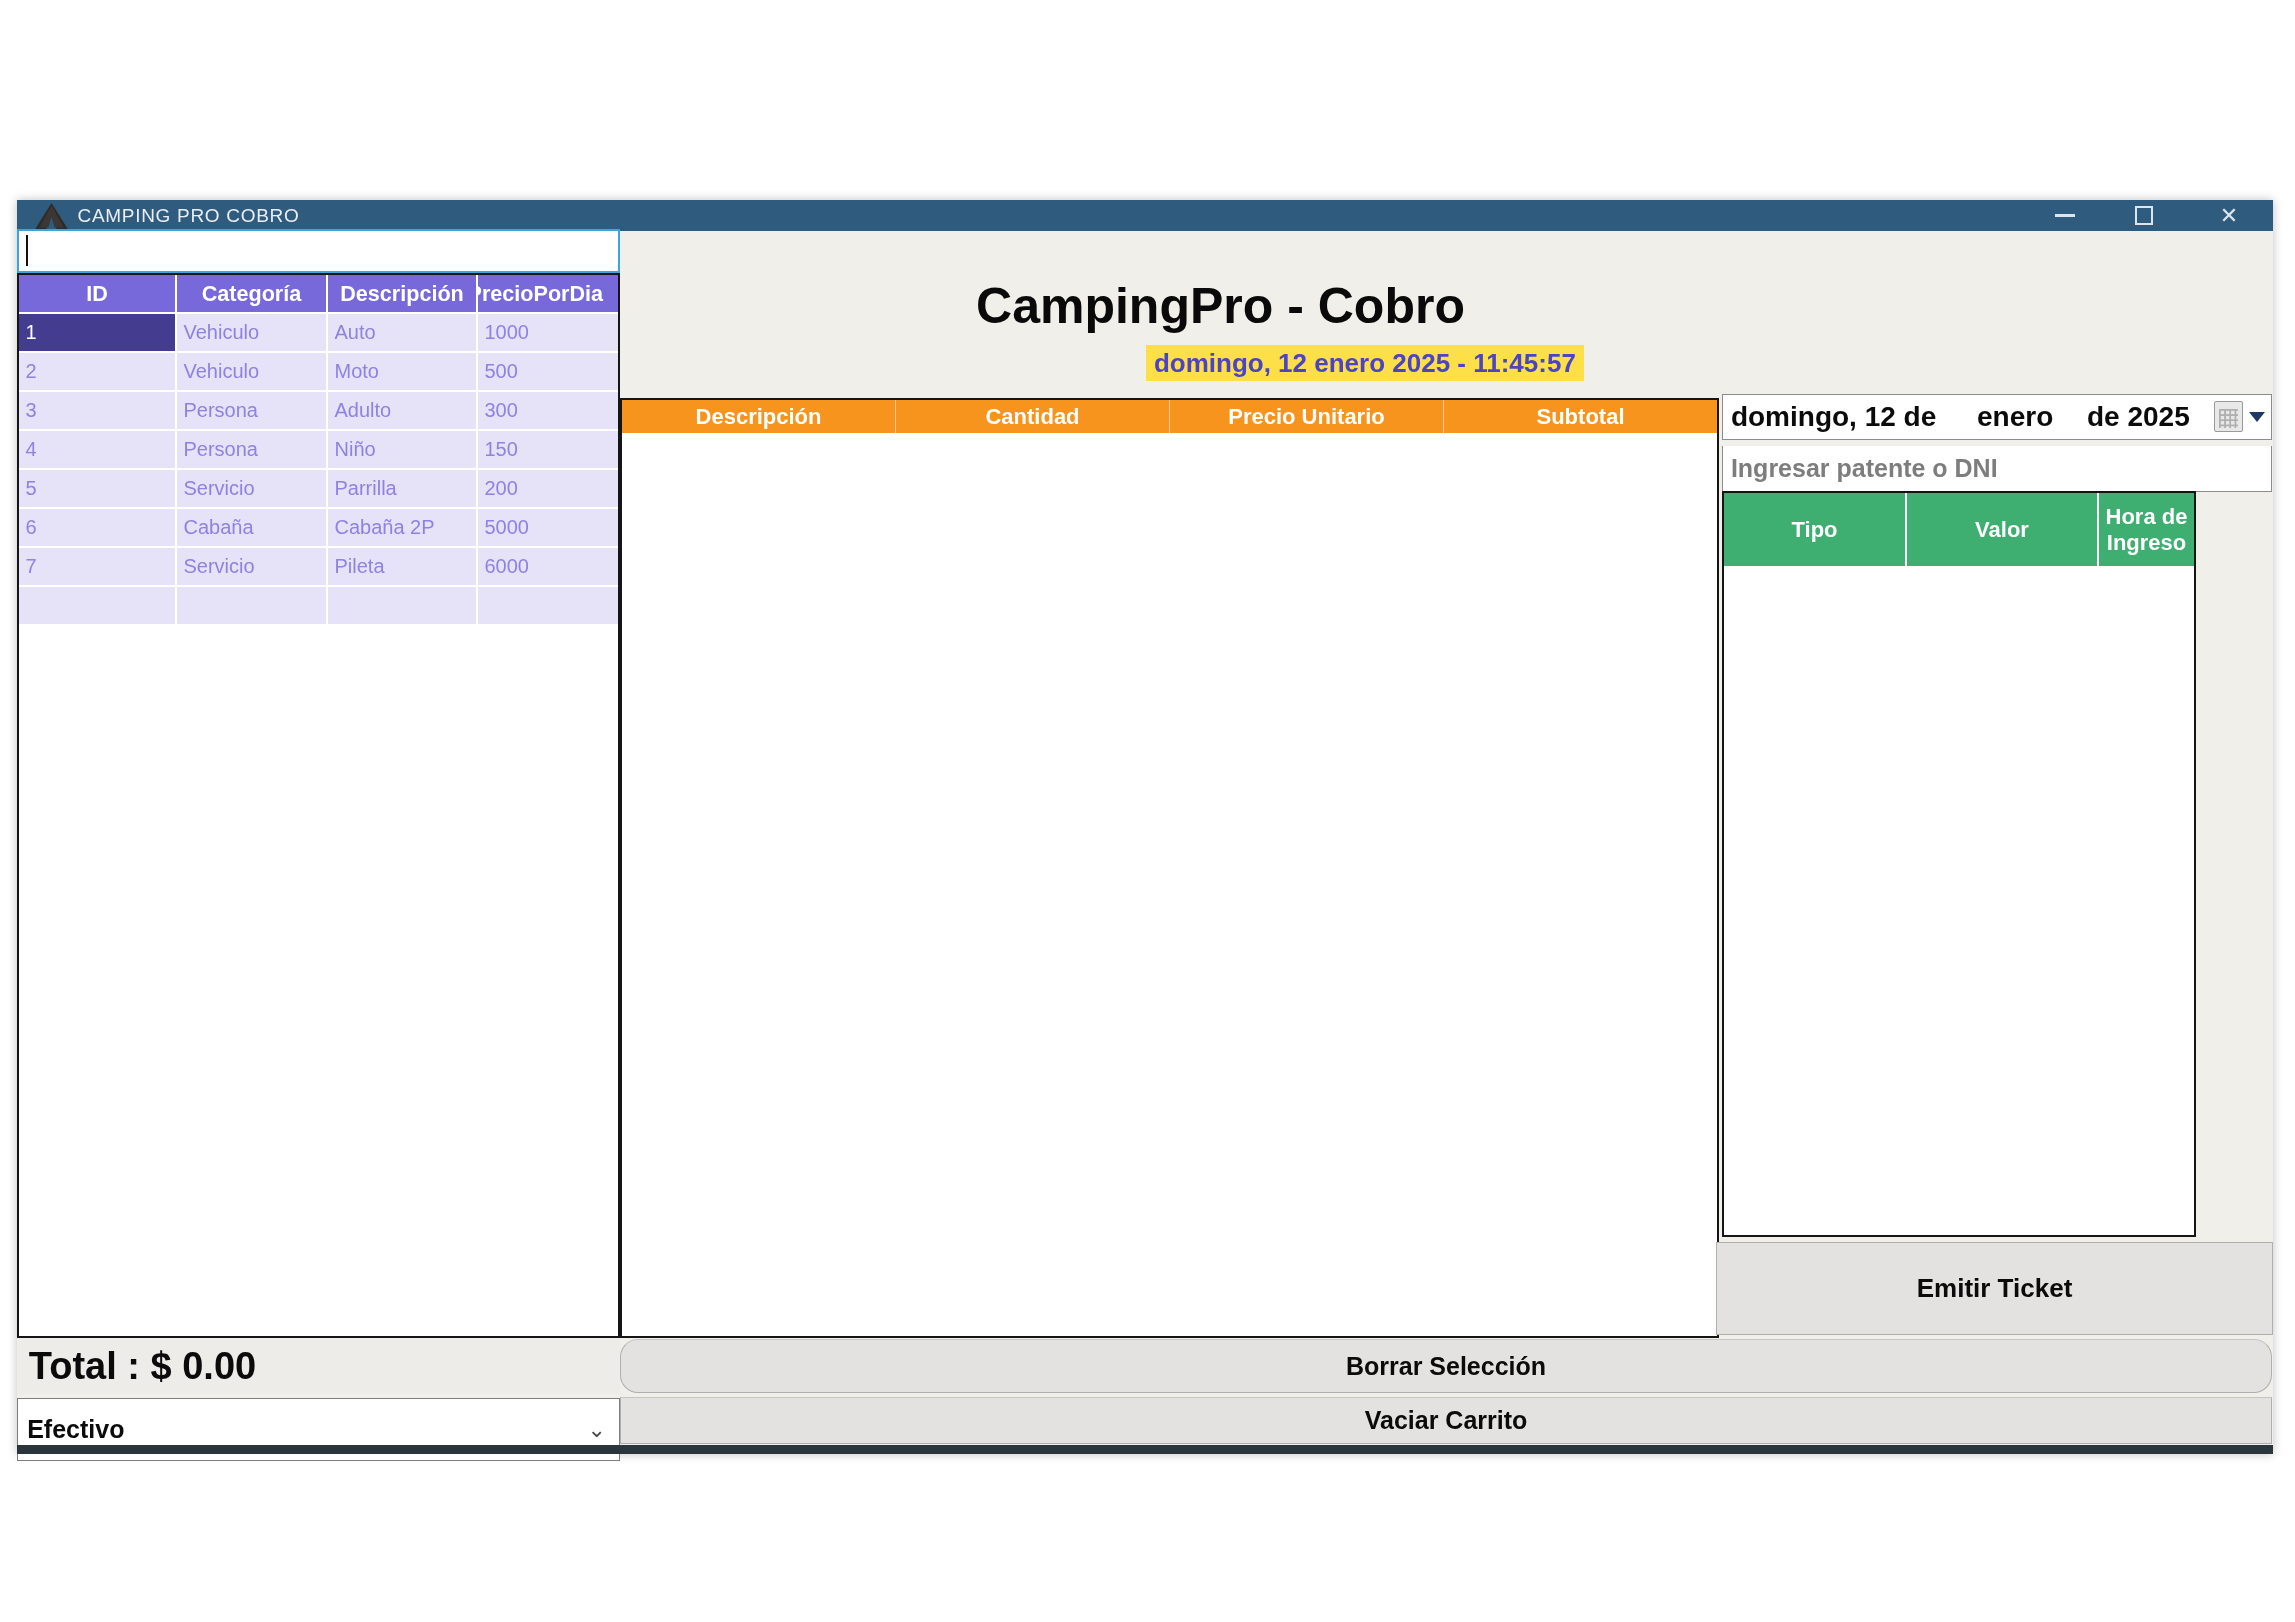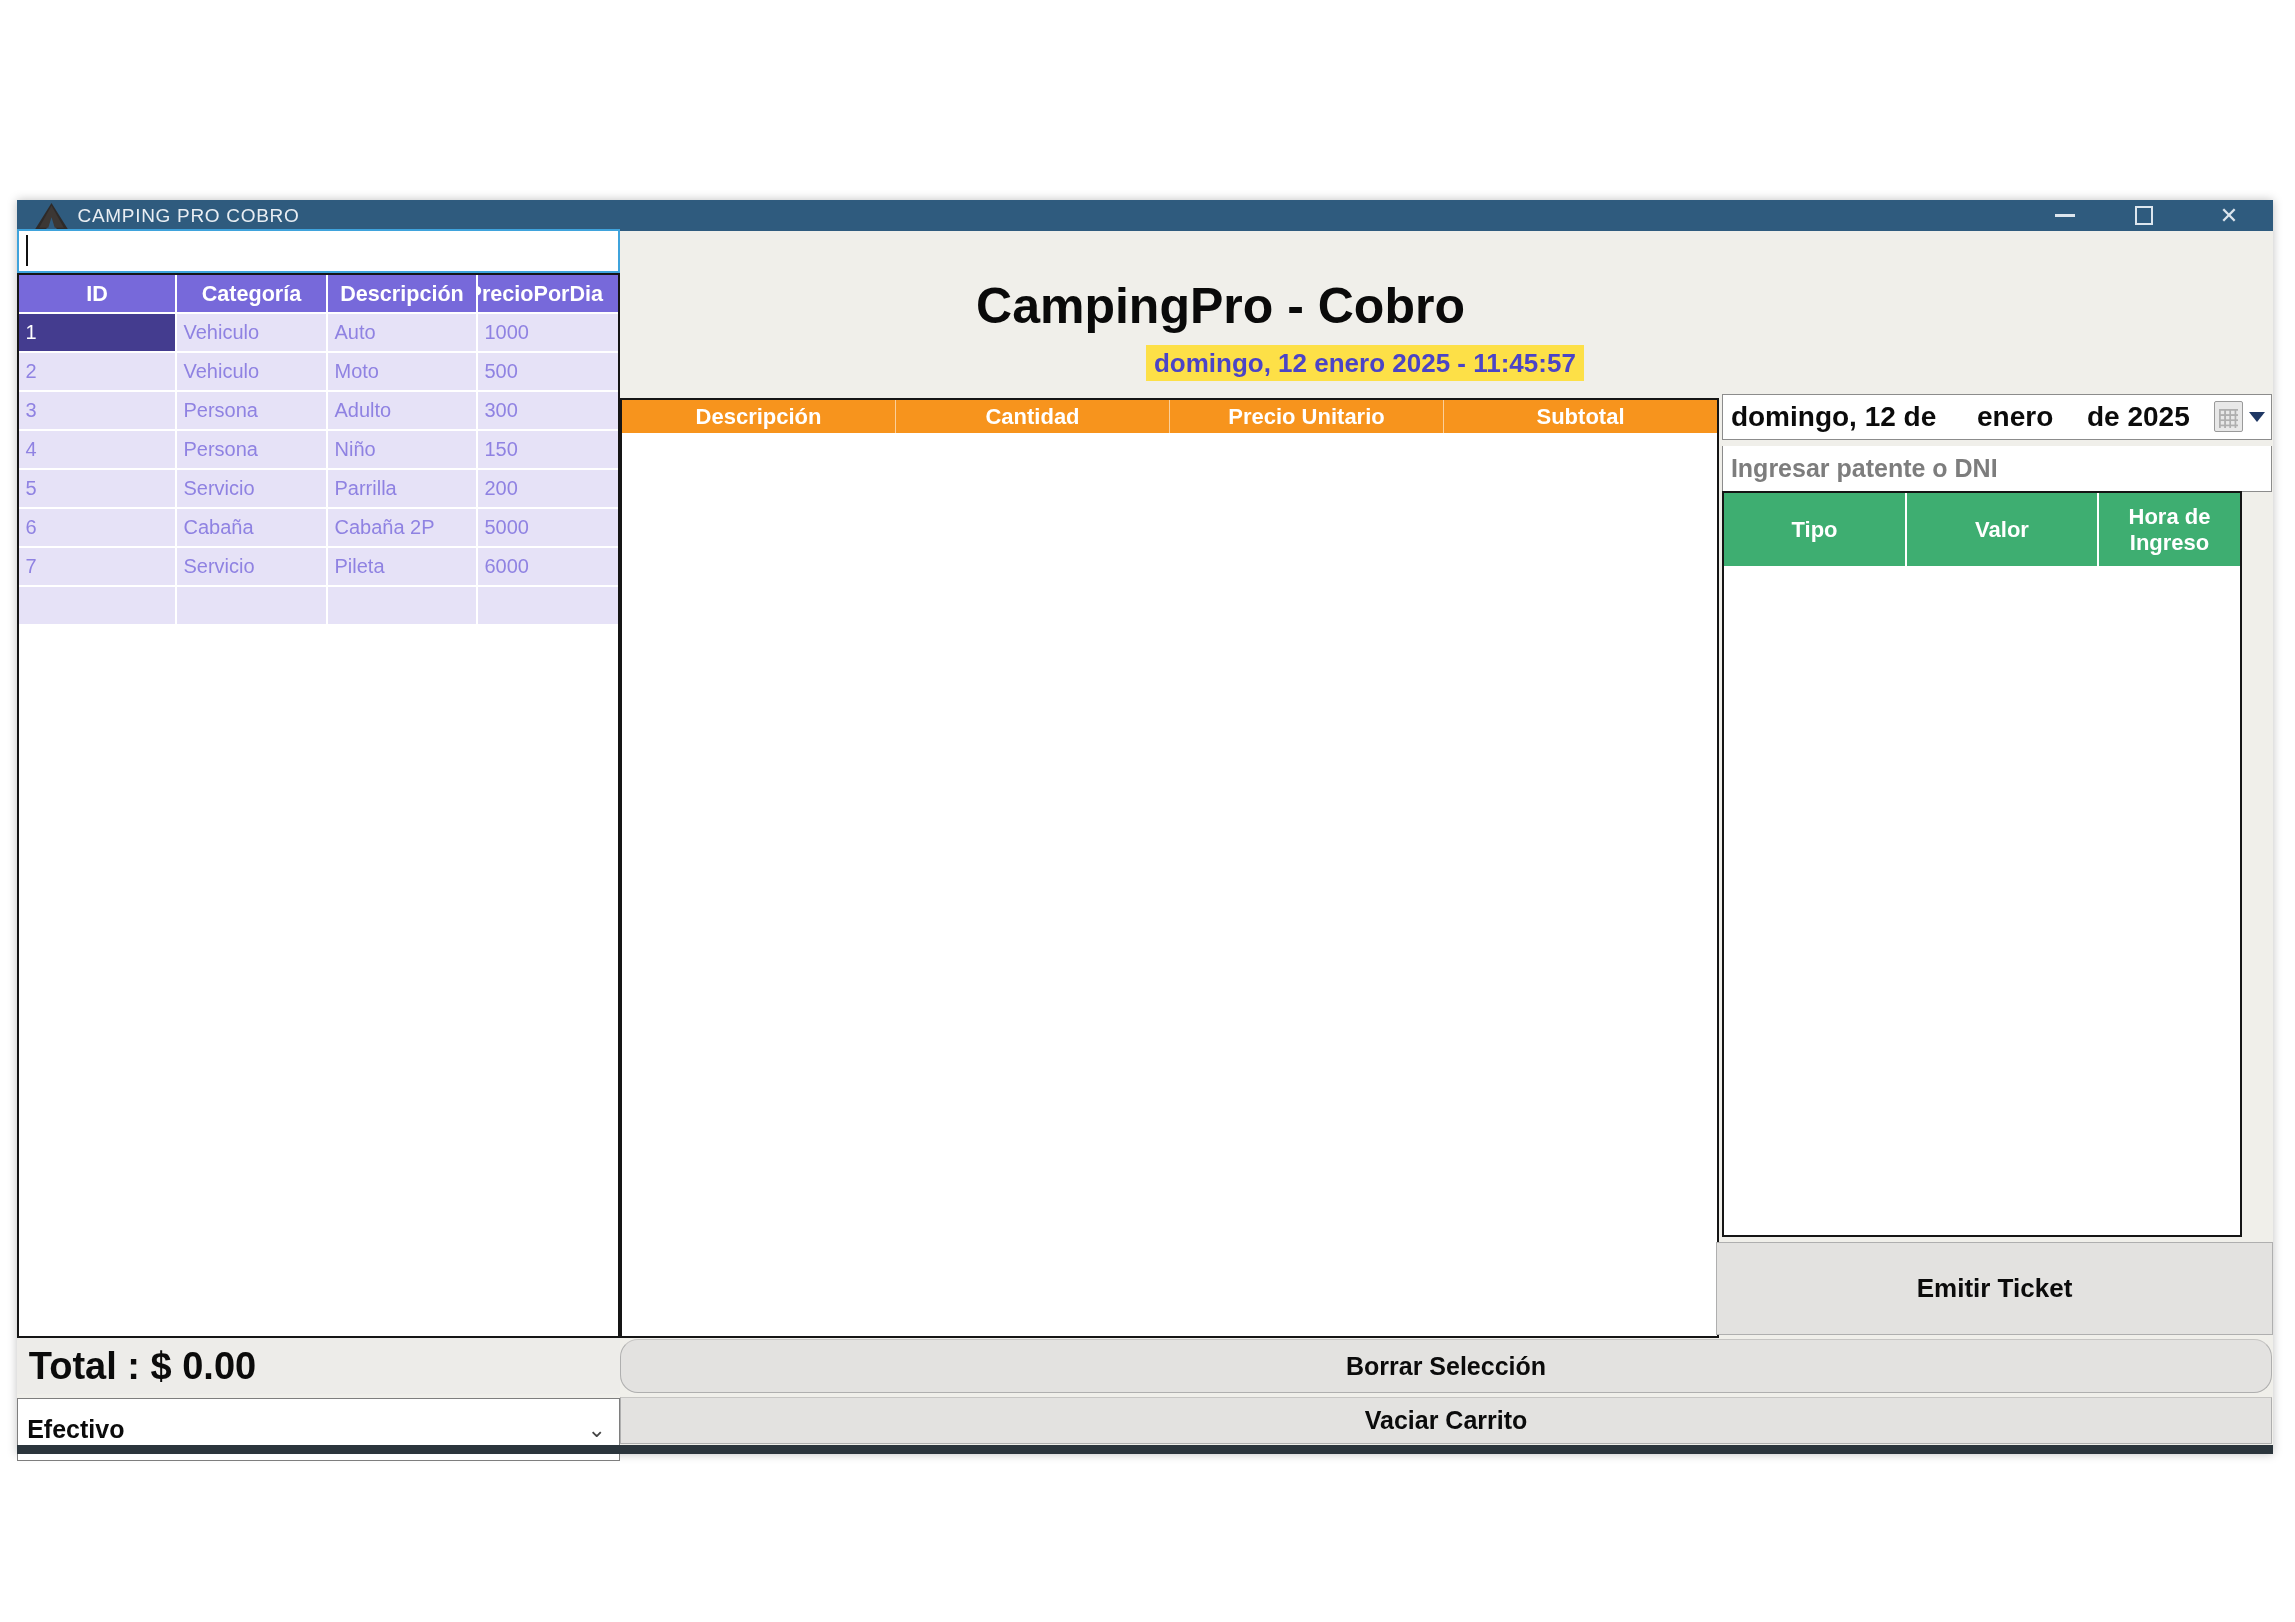--- a/index.html
+++ b/index.html
@@ -88,21 +88,21 @@
                 linear-gradient(90deg, #AFAFAF 1.3px, transparent 1.3px) 0 0/5.2px 100%; }
   .cal-arrow { width: 0; height: 0; margin-left: 5.2px; border-left: 8.5px solid transparent;
                border-right: 8.5px solid transparent; border-top: 10.5px solid #1F3864; }
 
   .dni { position: absolute; left: 1705px; top: 246px; width: 550px; height: 46px;
          background: #ffffff; border: 1.3px solid #8C8C8C; border-top: none; outline: none;
          font-size: 25px; font-weight: 700; padding-left: 7.9px; color: #c2410c;
          font-family: "Liberation Sans", sans-serif; }
   .dni::placeholder { color: #7D7D7D; opacity: 1; }
 
-  .rgrid { position: absolute; left: 1705px; top: 291px; width: 520px; height: 746px;
+  .rgrid { position: absolute; left: 1705px; top: 291px; width: 474px; height: 746px;
            background: #ffffff; border: 2.6px solid #151515; overflow: hidden; }
   .rgrid .hrow { display: flex; height: 73px; }
   .rhcell { background: #3EAE71; color: #ffffff; font-weight: 700; font-size: 22px; line-height: 1.15;
             display: flex; align-items: center; justify-content: center; text-align: center;
             margin-right: 2px; }
   .r0 { width: 181px; } .r1 { width: 190px; } .r2 { flex: 1; margin-right: 0; }
 
   .emitir { position: absolute; left: 1699px; top: 1042px; width: 557px; height: 93px;
             background: #E3E2E0; border: 1.3px solid #AFAFAF; font-size: 26px; font-weight: 700;
             color: #0B0B0B; text-align: center; font-family: "Liberation Sans", sans-serif; cursor: default; }

